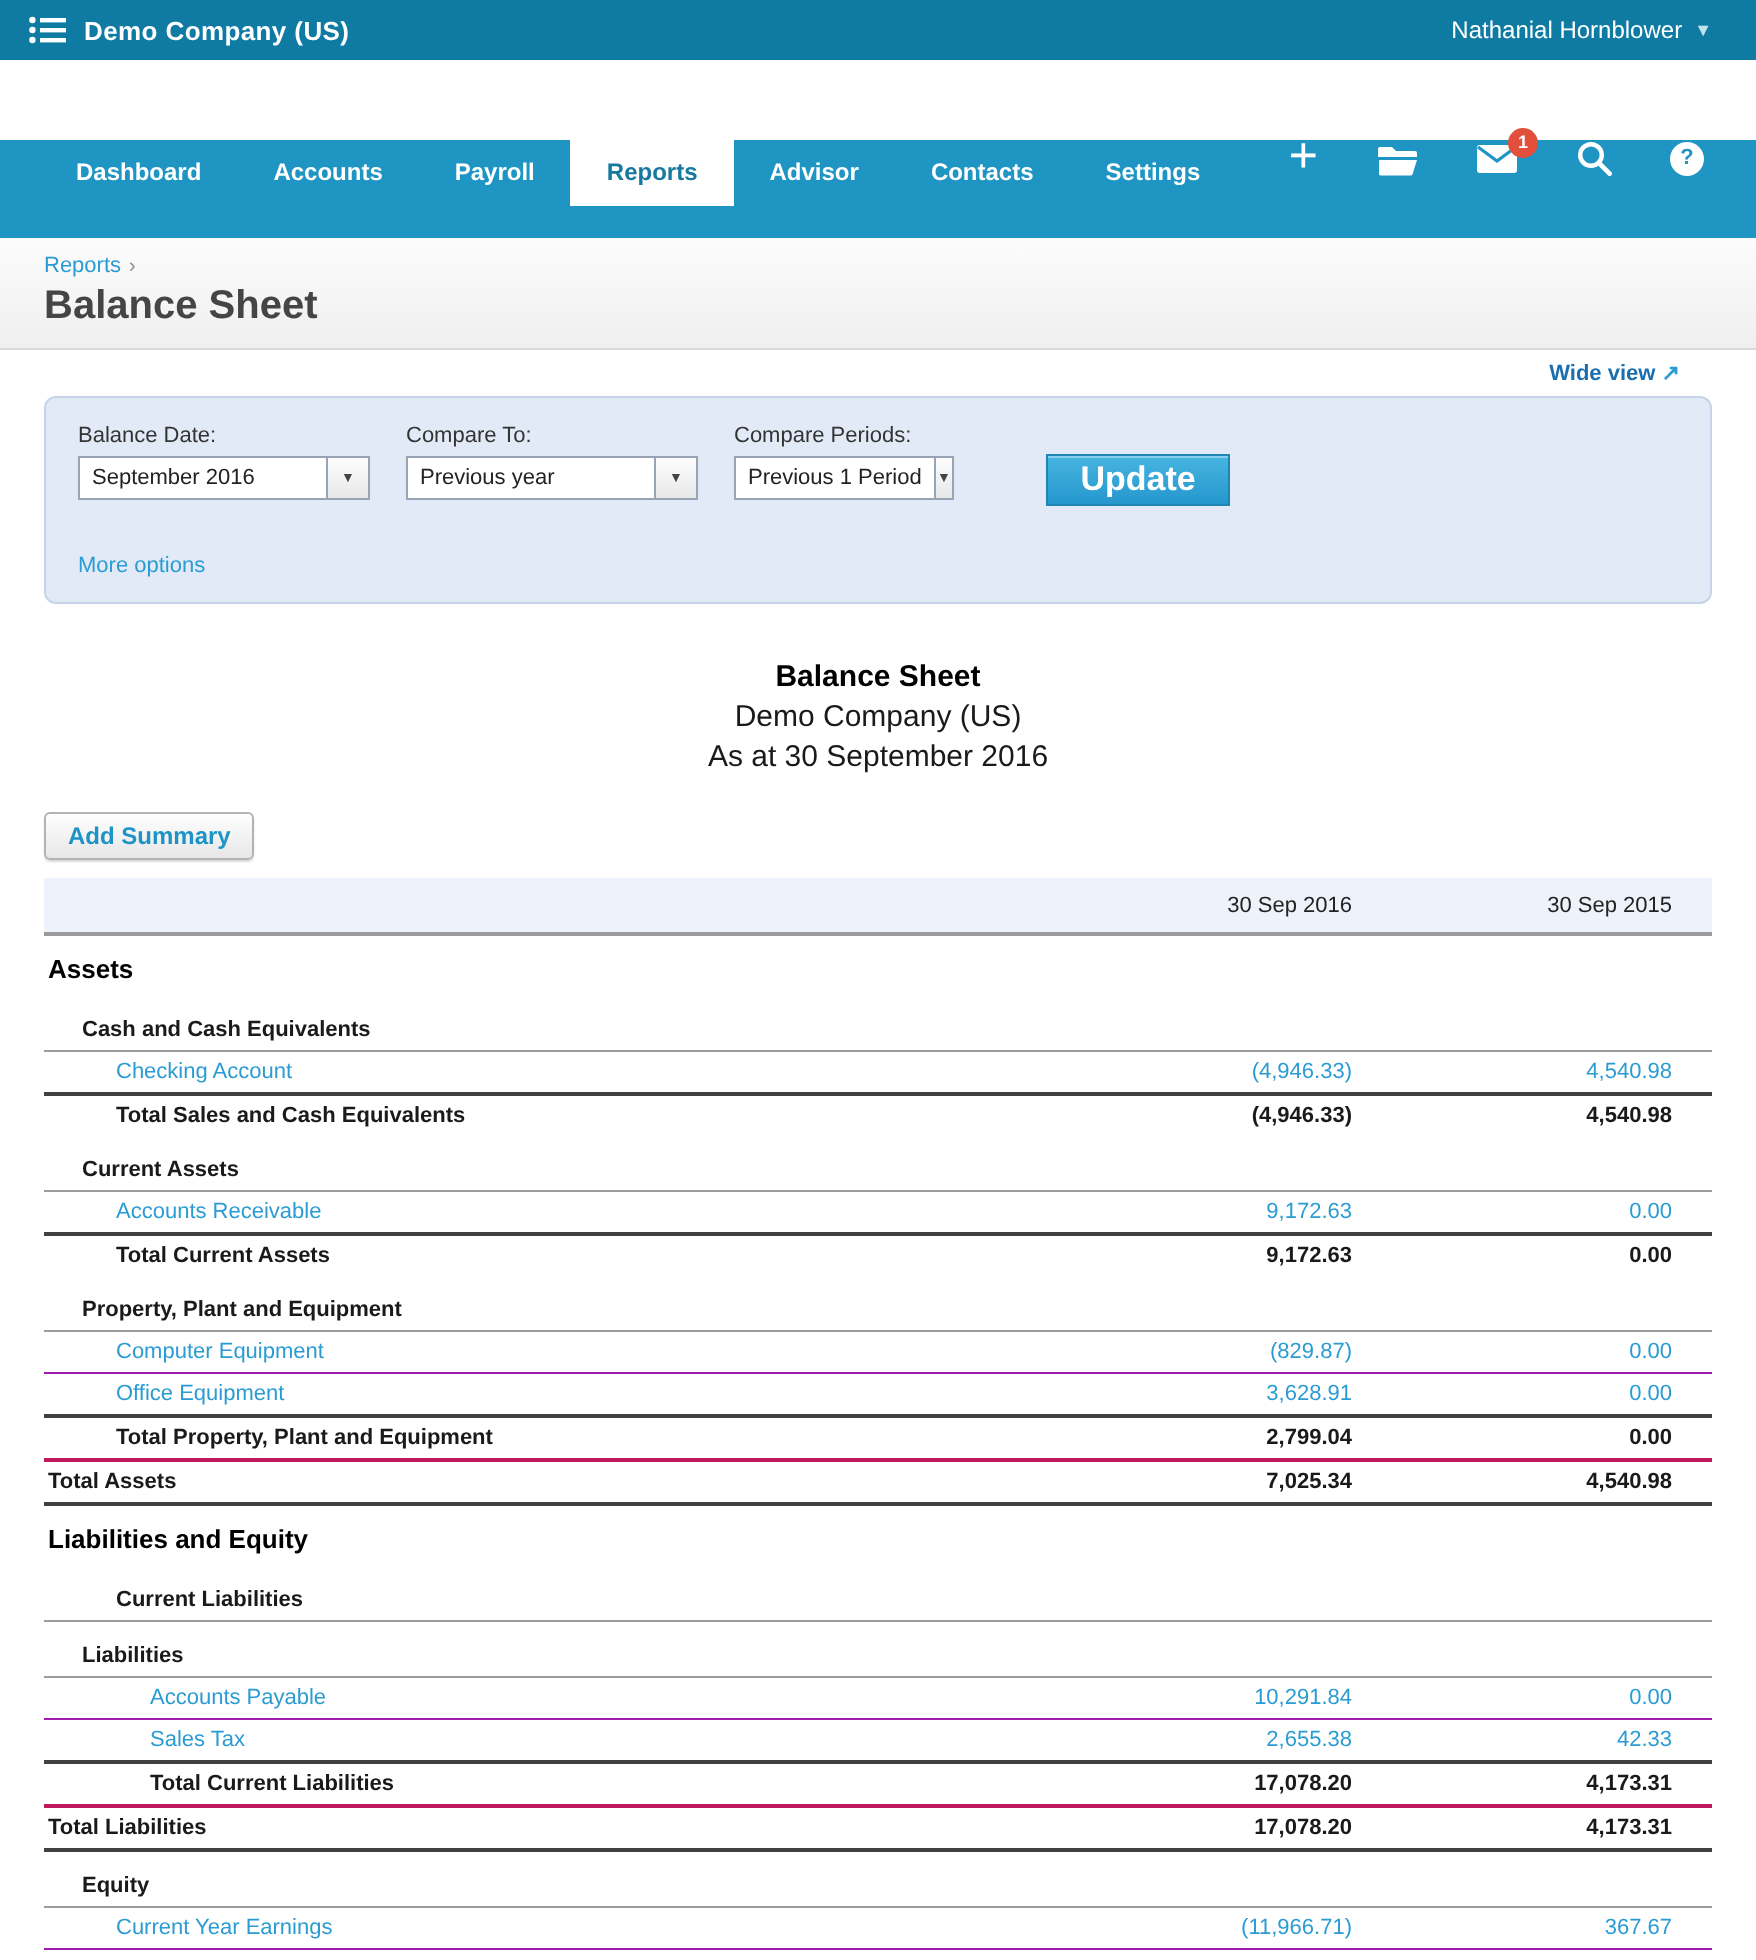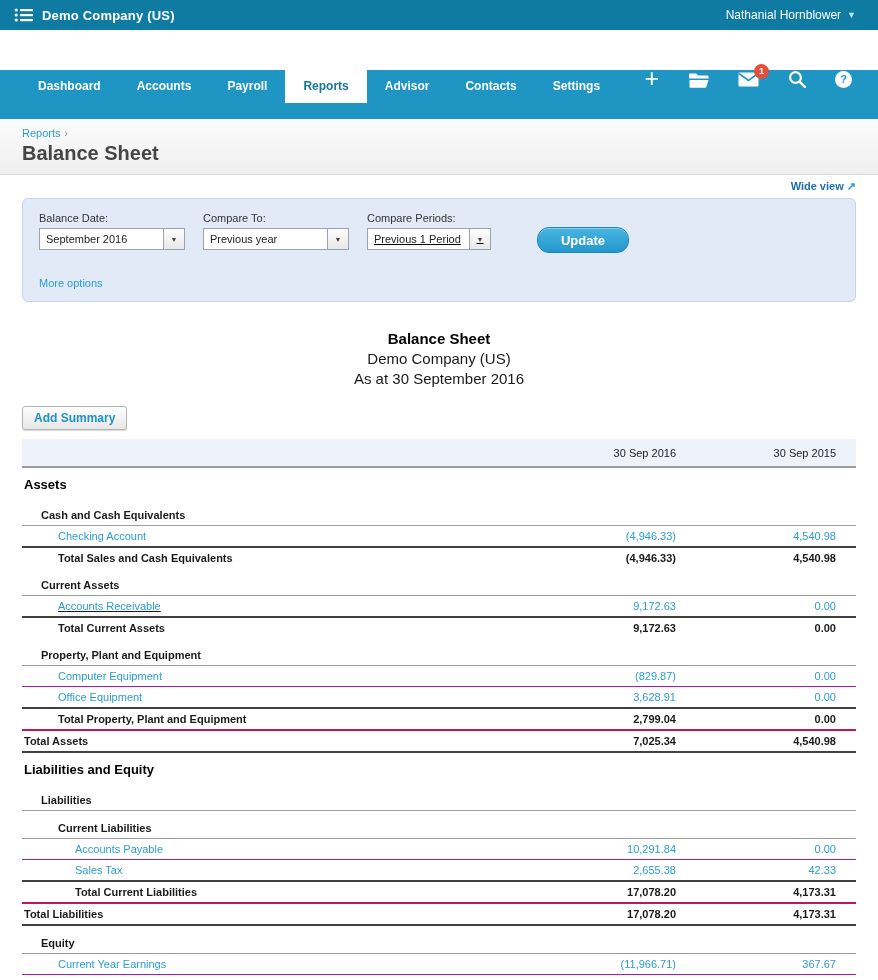--- a/index.html
+++ b/index.html
@@ -26,34 +26,34 @@
   .help-circle { width:17px; height:17px; border-radius:50%; background:#fff; color:#1e95c3; font-size:11px; font-weight:bold; display:flex; align-items:center; justify-content:center; }
   .badge { position:absolute; top:-8px; right:-10px; min-width:15px; height:15px; border-radius:8px; background:#e2503c; color:#fff; font-size:9px; font-weight:bold; display:flex; align-items:center; justify-content:center; padding:0 4px; }
 
   
   .pagehead { background:linear-gradient(#fcfcfc,#efefef); border-bottom:1px solid #d9d9d9; padding:8px 22px 9px; flex:0 0 auto; }
   .breadcrumb { font-size:11px; color:#2b9cd3; }
   .breadcrumb .sep { color:#8a8a8a; margin-left:4px; font-size:10px; }
   .page-title { font-size:20px; font-weight:bold; color:#454545; margin-top:3px; }
 
   
-  .wideview { text-align:right; padding:5px 22px 3px; font-size:11px; }
+  .wideview { text-align:right; padding:5px 38px 3px; font-size:11px; }
   .wideview a { color:#1c6fad; font-weight:bold; text-decoration:none; cursor:pointer; }
   .wv-arrow { font-size:11px; color:#2b9cd3; }
 
   
   .filter-panel { margin:2px 22px 0; background:#e2eaf8; border:1px solid #c6d4ea; border-radius:6px; padding:13px 16px 10px; }
   .filter-row { display:flex; align-items:flex-start; }
   .fgroup { margin-right:18px; }
   .flabel { font-size:11px; color:#333; margin-bottom:4px; }
   .selectbox { background:#fff; border:1px solid #98a4b3; height:22px; display:flex; align-items:center; cursor:pointer; }
   .sel-val { font-size:11px; color:#222; padding:0 6px; flex:1; white-space:nowrap; }
   .sel-caret { width:21px; align-self:stretch; border-left:1px solid #98a4b3; background:linear-gradient(#fdfdfd,#e8e8e8); display:flex; align-items:center; justify-content:center; font-size:7px; color:#444; }
-  .w146 { width:146px; } .w126 { width:124px;text-decoration:underline; }
-  .btn { border-radius:12px; font-family:"Liberation Sans",sans-serif; font-size:13px; font-weight:bold; color:#fff; cursor:pointer; display:inline-flex; align-items:center; justify-content:center; }
+  .w146 { width:146px; } .w126 { width:110px; }
+  .btn { border-radius:0; font-family:"Liberation Sans",sans-serif; font-size:17px; font-weight:bold; color:#fff; cursor:pointer; display:inline-flex; align-items:center; justify-content:center; }
   .btn.blue { background:linear-gradient(#47b5e1,#2597cc); border:1px solid #1f86b6; box-shadow:inset 0 1px 0 rgba(255,255,255,.35); }
   .update-btn { margin-left:28px; margin-top:15px; width:92px; height:26px; }
   .more-options { font-size:11px; color:#2b9cd3; margin-top:24px; cursor:pointer; display:inline-block; }
 
   
   .report-head { text-align:center; margin-top:27px; line-height:20px; }
   .rh-title { font-size:15px; font-weight:bold; color:#000; }
   .rh-line { font-size:15px; color:#1a1a1a; }
 
   
@@ -203,21 +203,21 @@
         </tr>
         <tr class="total">
           <td style="padding-left: 36px;">Total Sales and Cash Equivalents</td>
           <td class="val">(4,946.33)</td>
           <td class="val">4,540.98</td>
         </tr>
         <tr class="subheading">
           <td colspan="3" style="padding-left: 19px;">Current Assets</td>
         </tr>
         <tr class="account">
-          <td style="padding-left: 36px; text-decoration: underline;"><span class="acct-link">Accounts Receivable</span></td>
+          <td style="padding-left: 36px;"><span class="acct-link">Accounts Receivable</span></td>
           <td class="val acct-link">9,172.63</td>
           <td class="val acct-link">0.00</td>
         </tr>
         <tr class="total">
           <td style="padding-left: 36px;">Total Current Assets</td>
           <td class="val">9,172.63</td>
           <td class="val">0.00</td>
         </tr>
         <tr class="subheading">
           <td colspan="3" style="padding-left: 19px;">Property, Plant and Equipment</td>
@@ -239,24 +239,24 @@
         </tr>
         <tr class="grandtotal">
           <td style="padding-left: 2px;">Total Assets</td>
           <td class="val">7,025.34</td>
           <td class="val">4,540.98</td>
         </tr>
         <tr class="section">
           <td colspan="3" style="padding-left: 2px;">Liabilities and Equity</td>
         </tr>
         <tr class="subheading">
+          <td colspan="3" style="padding-left: 36px;">Current Liabilities</td>
+        </tr>
+        <tr class="subheading">
           <td colspan="3" style="padding-left: 19px;">Liabilities</td>
-        </tr>
-        <tr class="subheading">
-          <td colspan="3" style="padding-left: 36px;">Current Liabilities</td>
         </tr>
         <tr class="account">
           <td style="padding-left: 53px;"><span class="acct-link">Accounts Payable</span></td>
           <td class="val acct-link">10,291.84</td>
           <td class="val acct-link">0.00</td>
         </tr>
         <tr class="account">
           <td style="padding-left: 53px;"><span class="acct-link">Sales Tax</span></td>
           <td class="val acct-link">2,655.38</td>
           <td class="val acct-link">42.33</td>

